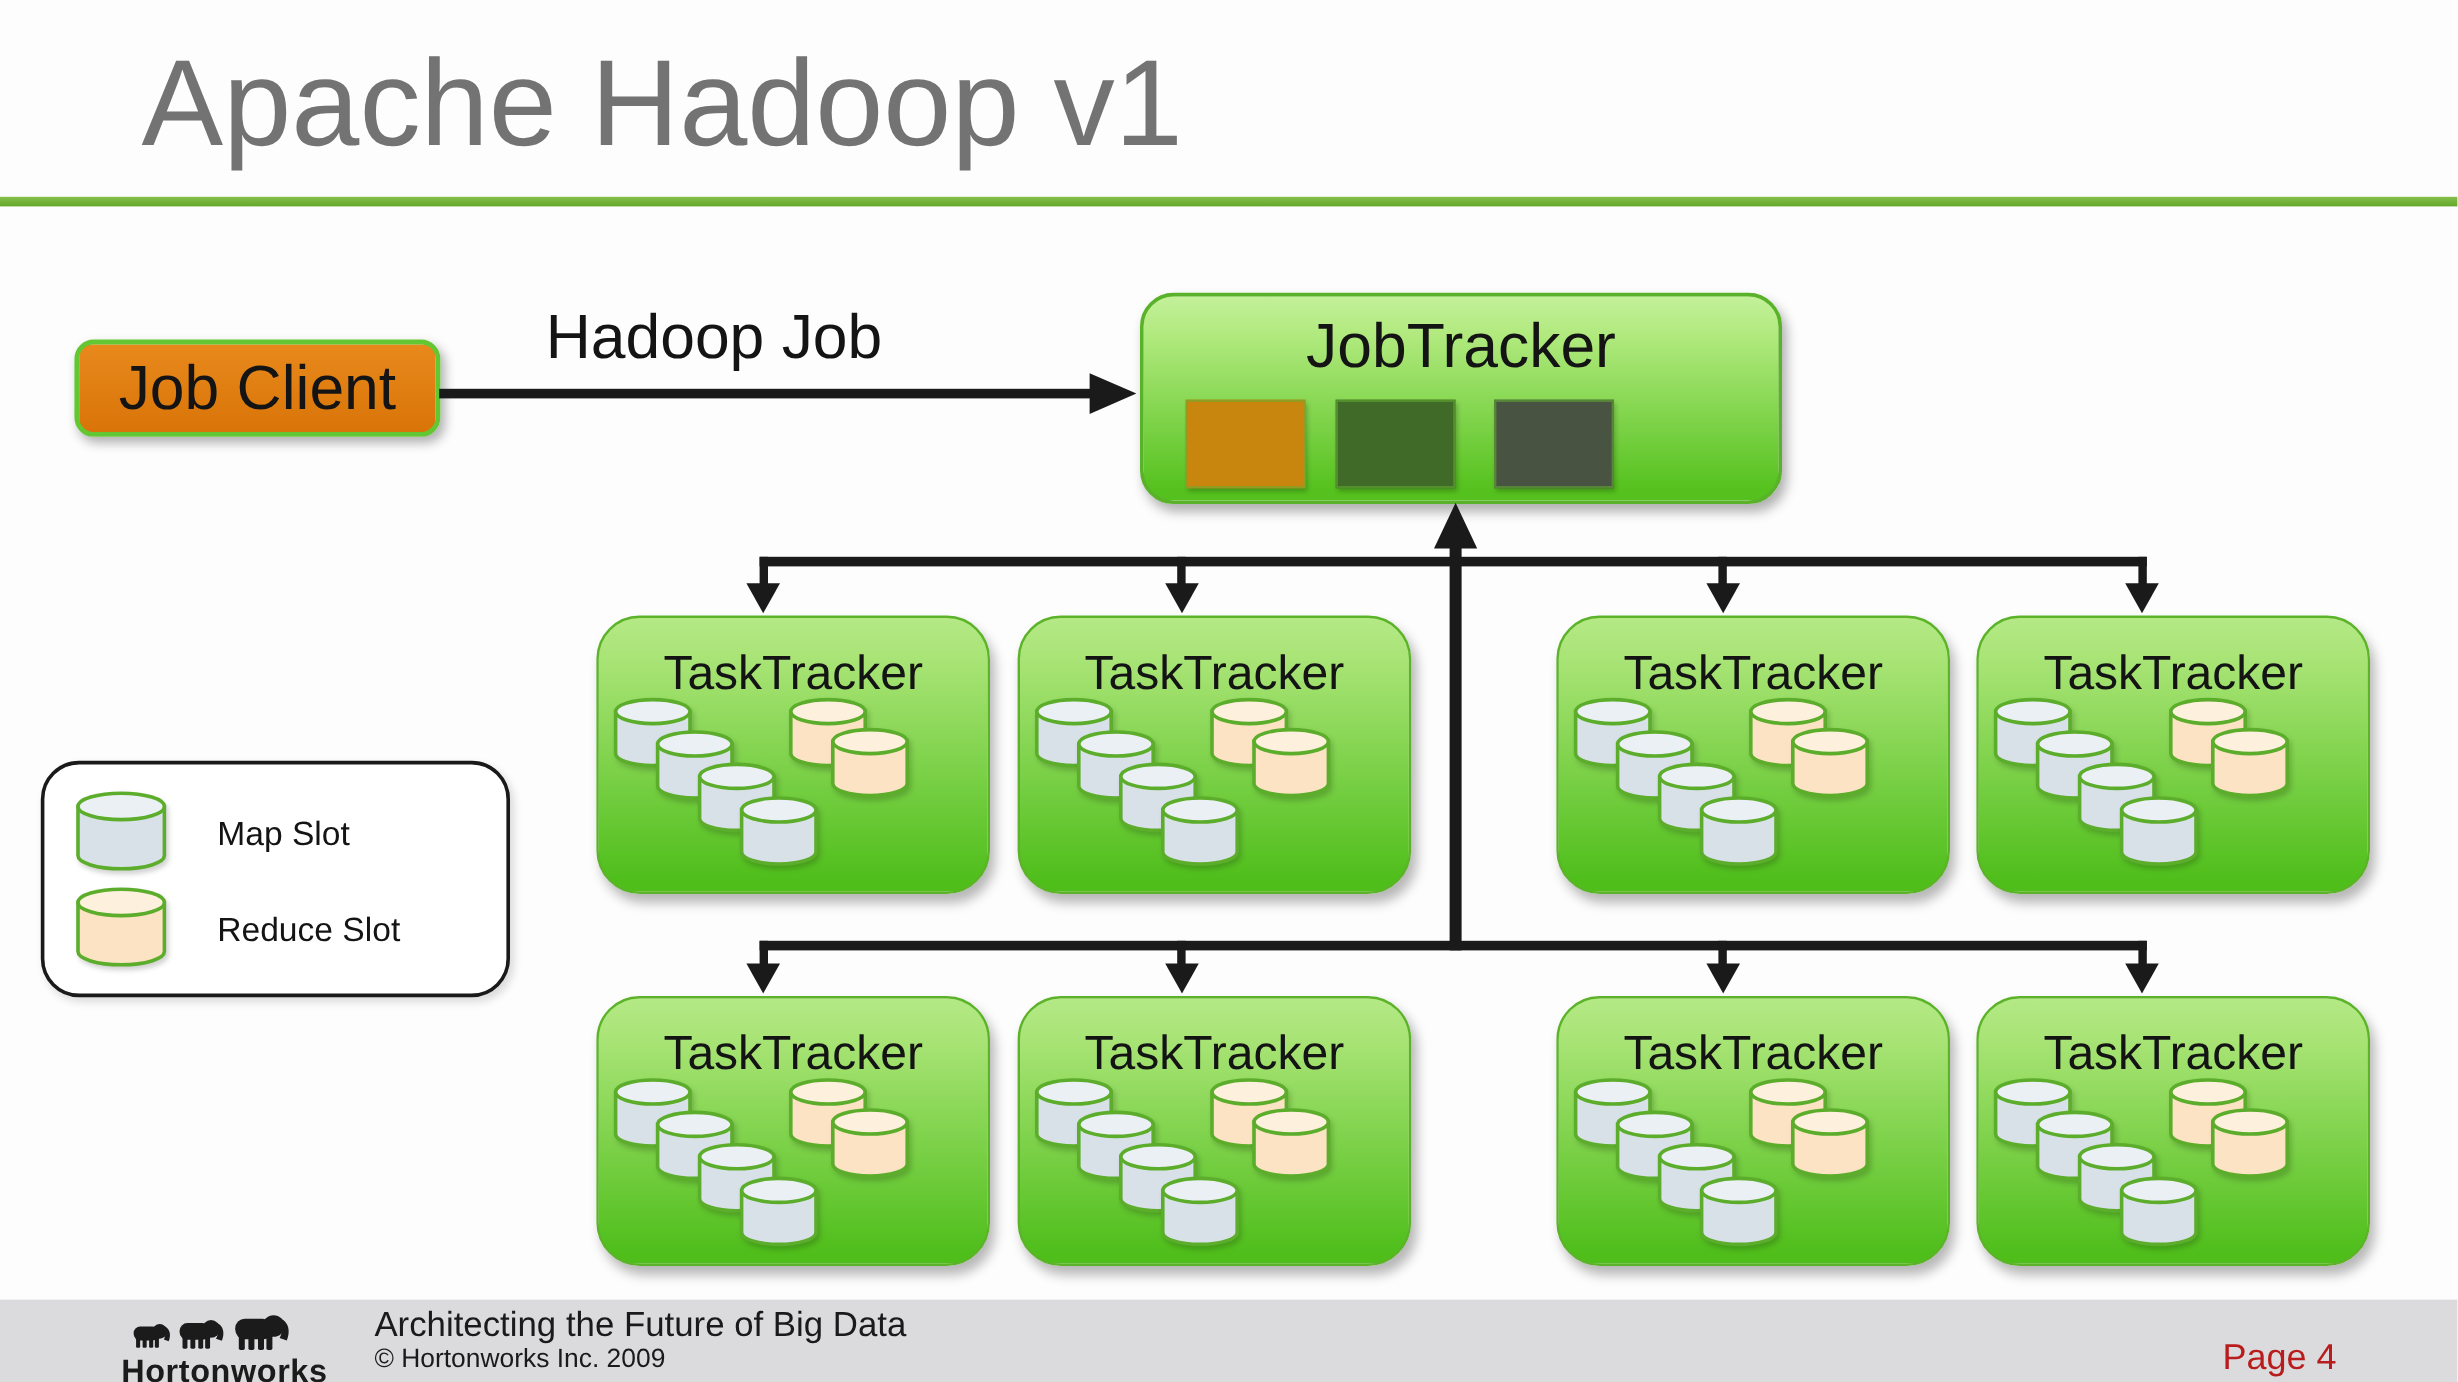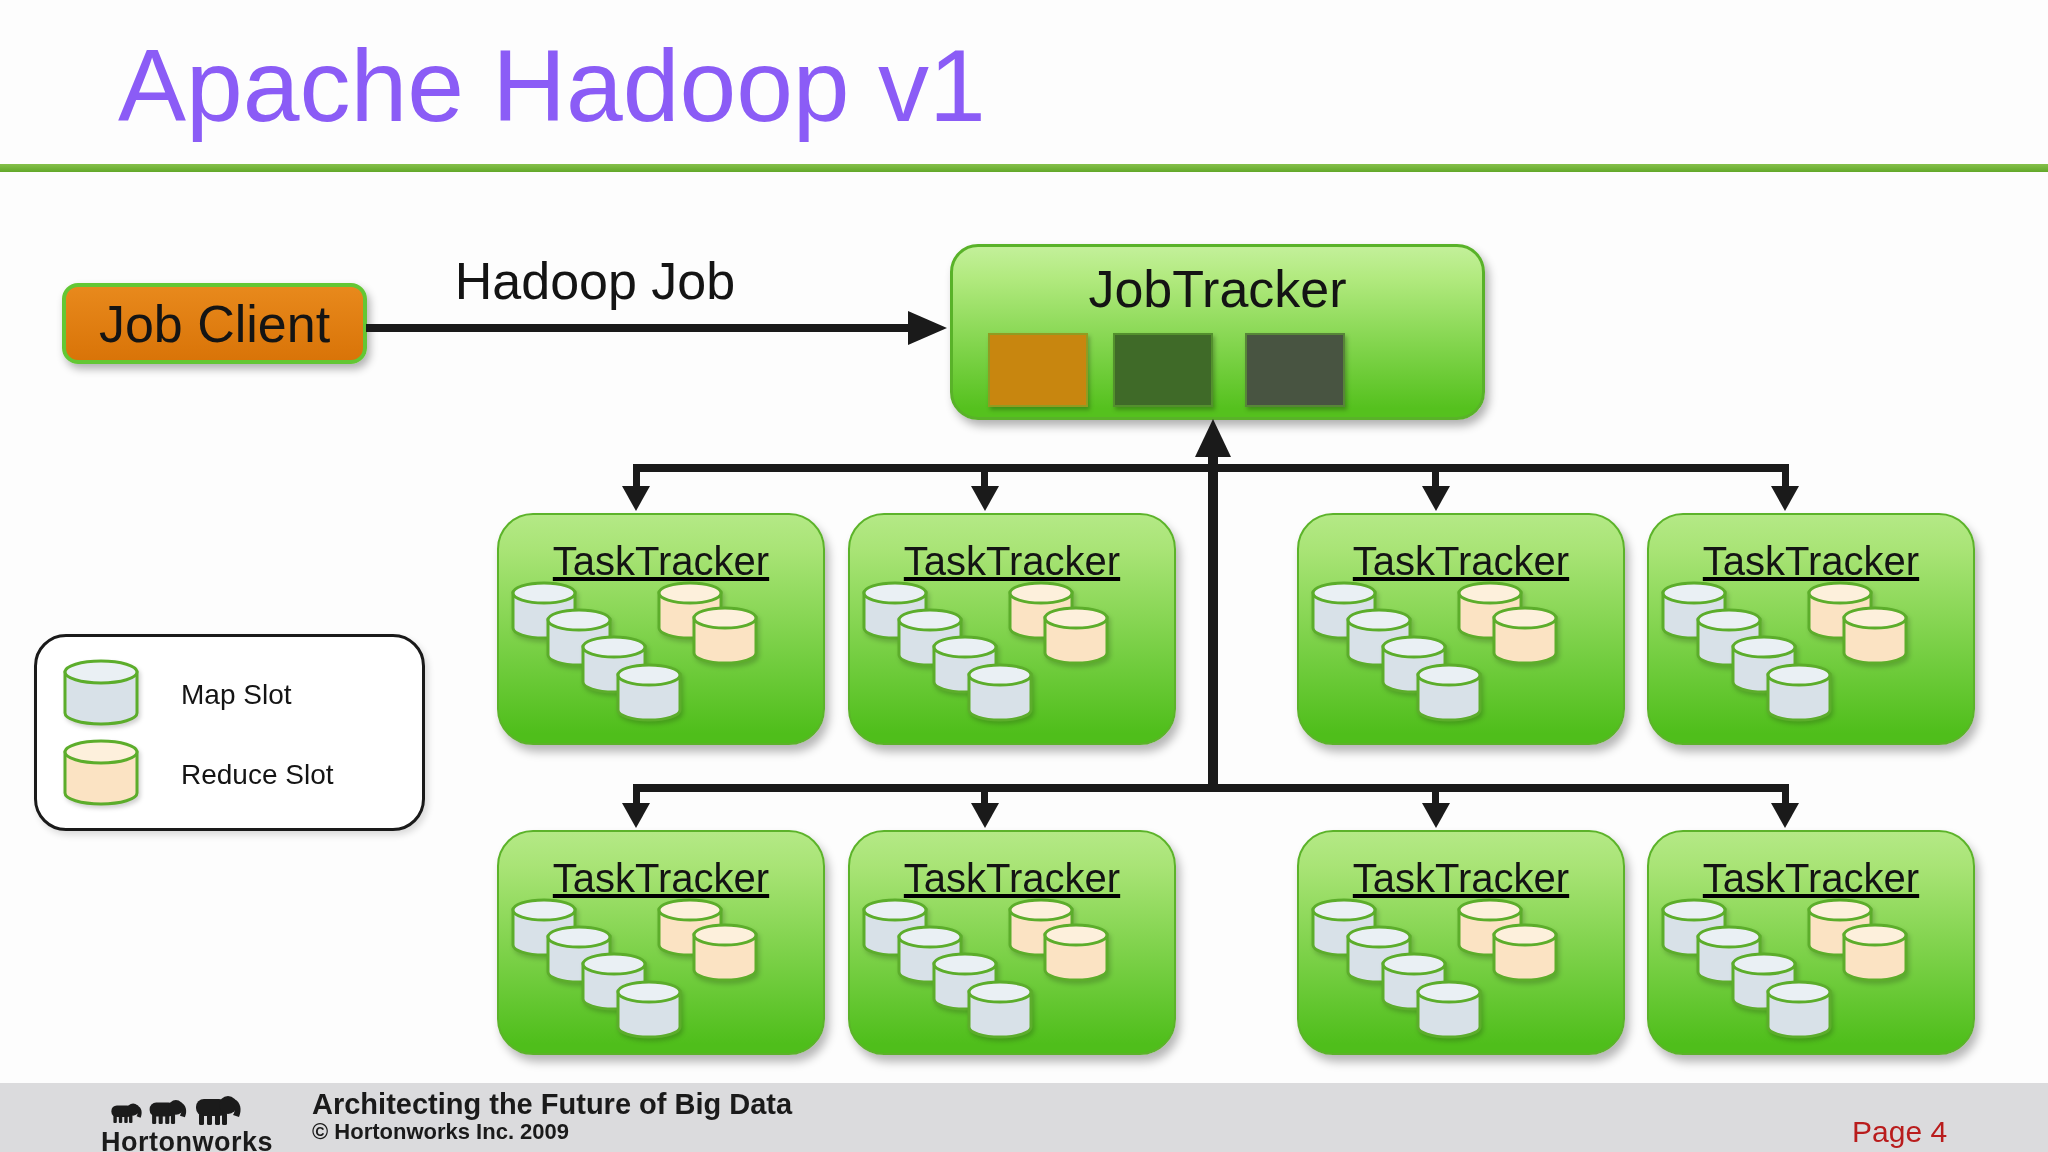--- a/index.html
+++ b/index.html
@@ -1,20 +1,20 @@
 <!DOCTYPE html>
 <html><head>
 <meta charset="utf-8">
 <style>
   * { margin:0; padding:0; box-sizing:border-box; }
   html,body { width:2048px; height:1152px; }
   body { font-family:"Liberation Sans", sans-serif; background:#ffffff; position:relative; overflow:hidden; }
   .slide { position:absolute; inset:0; background:#fdfdfd; }
 
-  .title { position:absolute; left:118px; top:28px; font-size:102px; font-weight:400; color:#8b5cf6; letter-spacing:0; white-space:nowrap; }
+  .title { position:absolute; left:118px; top:28px; font-size:102px; font-weight:400; color:#737373; letter-spacing:0; white-space:nowrap; }
   .divider { position:absolute; left:0; top:164px; width:2048px; height:8px; background:linear-gradient(#86c04b,#62a829); }
 
   .job-client { position:absolute; left:62px; top:283px; width:305px; height:81px;
     background:linear-gradient(#e8891c,#d97408); border:4px solid #63c734; border-radius:16px;
     display:flex; align-items:center; justify-content:center;
     box-shadow:3px 5px 9px rgba(0,0,0,.30); }
   .job-client span { font-size:52px; color:#141414; }
 
   .submit-label { position:absolute; left:440px; top:251px; width:310px; text-align:center;
     font-size:52px; color:#141414; white-space:nowrap; }
@@ -26,39 +26,39 @@
   .jt-square { position:absolute; width:100px; height:74px; top:86px;
     border:2px solid rgba(100,175,50,.55); box-shadow:2px 3px 4px rgba(0,0,0,.25); }
   .jt-square:nth-of-type(1){ left:35px; }
   .jt-square:nth-of-type(2){ left:160px; }
   .jt-square:nth-of-type(3){ left:292px; }
 
   .overlay { position:absolute; left:0; top:0; z-index:1; pointer-events:none; }
 
   .task-tracker { position:absolute; width:328px; z-index:2;
     background:linear-gradient(#b4e986,#a9e476 15%,#4fbe1b 96%); border:2px solid #5cb32a; border-radius:36px;
-    box-shadow:4px 7px 10px rgba(0,0,0,.28);text-decoration:underline; }
+    box-shadow:4px 7px 10px rgba(0,0,0,.28); }
   .tt-row1 { top:513px; height:232px; }
   .tt-row2 { top:830px; height:225px; }
   .tt-c1 { left:497px; } .tt-c2 { left:848px; } .tt-c3 { left:1297px; } .tt-c4 { left:1647px; }
   .tt-label { display:block; text-align:center; margin-top:24px; font-size:40px; color:#141414; }
   .slot-cluster { position:absolute; inset:0; }
 
   .legend { position:absolute; left:34px; top:634px; width:391px; height:197px; background:#ffffff;
     border:3px solid #1a1a1a; border-radius:32px; box-shadow:3px 4px 7px rgba(0,0,0,.14); z-index:2; }
   .legend-row { position:absolute; left:26px; display:flex; align-items:center; }
   .legend-row.map { top:22px; }
   .legend-row.reduce { top:102px; }
   .legend-cyl { width:76px; height:72px; }
   .legend-label { margin-left:42px; font-size:28px; color:#141414; white-space:nowrap; }
 
   .footer { position:absolute; left:0; top:1083px; width:2048px; height:69px; background:#dbdbdd; z-index:3; }
   .logo { position:absolute; left:98px; top:7px; width:178px; text-align:center; }
   .brand { font-size:27px; font-weight:700; color:#1b1b1b; letter-spacing:0.5px; margin-top:-3px; }
-  .tagline-wrap { position:absolute; left:312px; top:6px; color:#1a1a1a;font-weight:bold; }
+  .tagline-wrap { position:absolute; left:312px; top:6px; color:#1a1a1a; }
   .tagline { font-size:29px; line-height:31px; }
   .copyright { font-size:22px; line-height:24px; }
   .page-num { position:absolute; left:1852px; top:32px; font-size:30px; color:#b91c1c; }
 </style>
 </head>
 <body>
 
 <div class="slide">
 
   <div class="title">Apache Hadoop v1</div>

